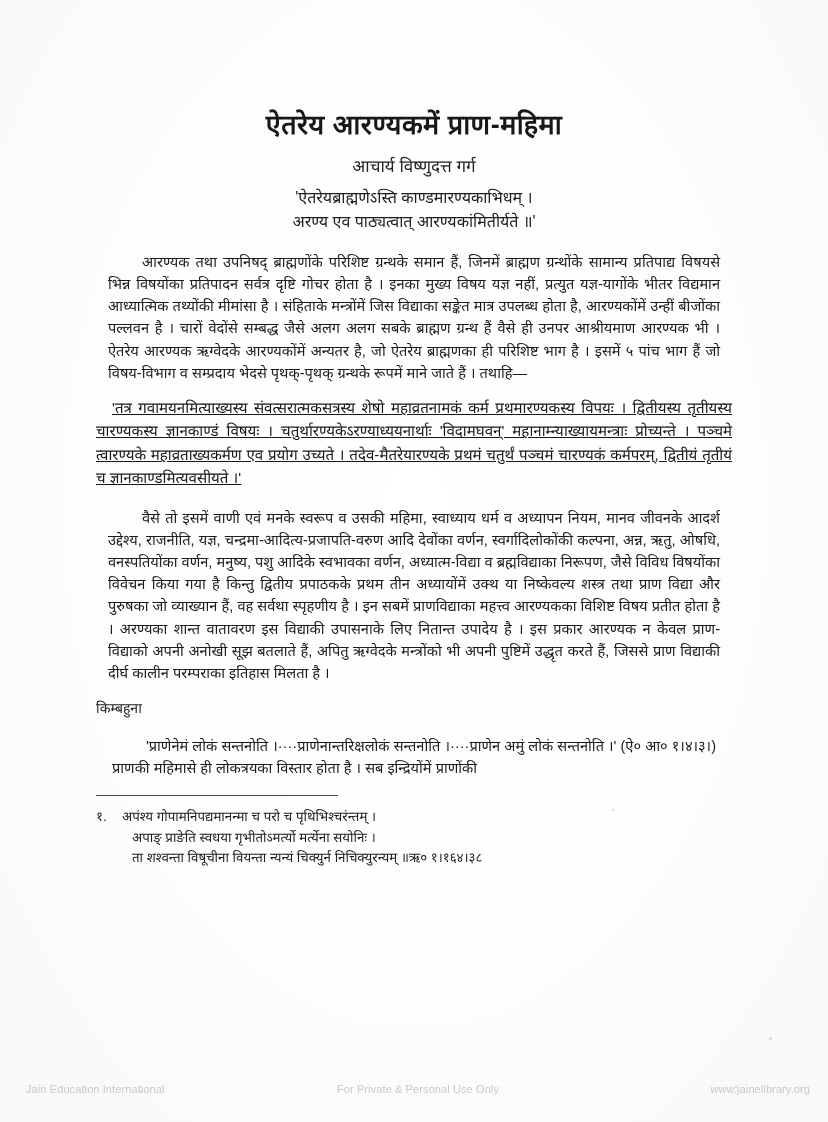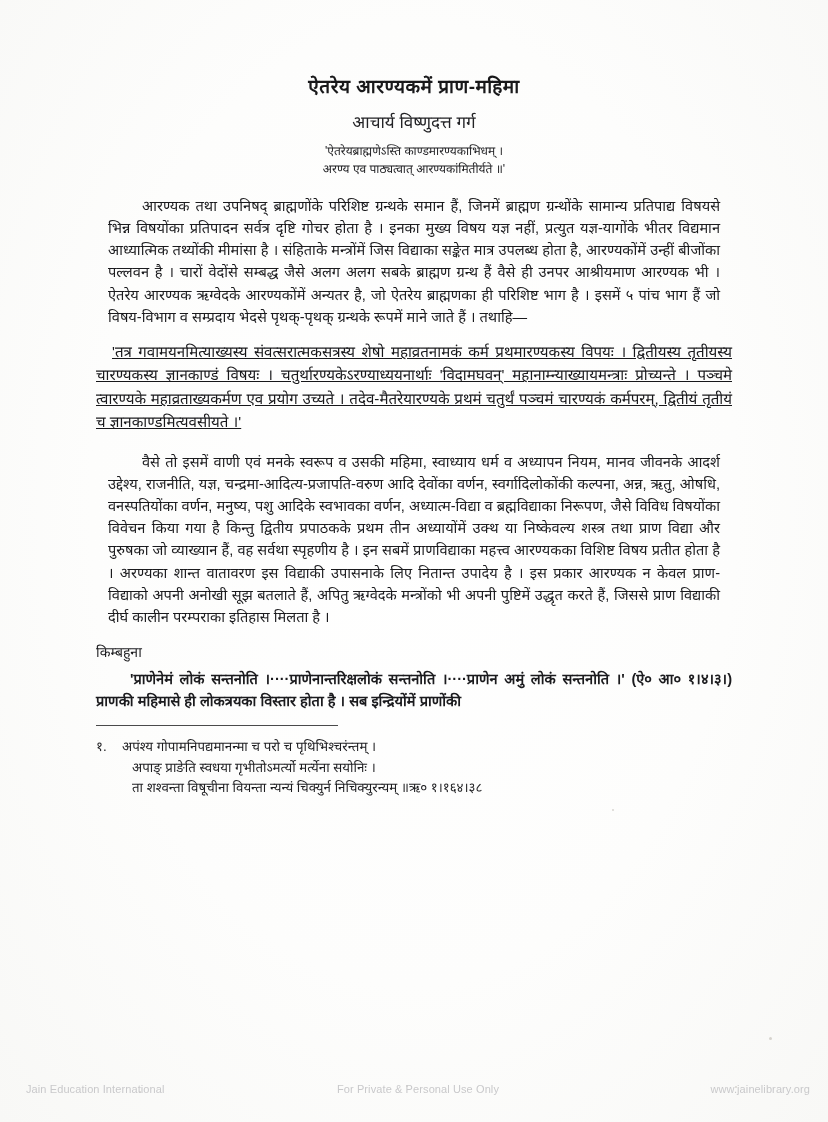--- a/index.html
+++ b/index.html
@@ -38,42 +38,42 @@
     position: absolute;
     left: 96px;
     top: 0;
     width: 636px;
     height: 1122px;
   }
 
   
   .doc-title {
     margin: 0;
-    padding-top: 75px;
+    padding-top: 109px;
     text-align: center;
     font-family: "Liberation Sans", "DejaVu Sans", sans-serif;
-    font-size: 19px;
+    font-size: 27px;
     font-weight: 700;
     letter-spacing: .5px;
     color: #18181a;
     line-height: 1.25;
   }
   .doc-author {
     margin: 11px 0 0 0;
     text-align: center;
     font-family: "Liberation Sans", "DejaVu Sans", sans-serif;
     font-size: 17px;
     font-weight: 400;
     color: #222225;
   }
   .epigraph {
     margin: 9px 0 0 0;
     text-align: center;
     font-family: "Liberation Sans", "DejaVu Sans", sans-serif;
-    font-size: 12px;
+    font-size: 16px;
     line-height: 1.5;
     color: #1d1d20;
   }
   .epigraph .ep-line { display: block; }
 
   
   .body-block {
     margin: 17px 0 0 0;
     font-family: "Liberation Sans", "DejaVu Sans", sans-serif;
     font-size: 14.6px;
@@ -110,21 +110,21 @@
     color: #1b1b1e;
   }
   .quote-block {
     margin: 5px 0 0 0;
     font-family: "Liberation Sans", "DejaVu Sans", sans-serif;
     font-size: 14.6px;
     line-height: 22px;
     color: #1b1b1e;
     text-align: justify;
   }
-  .quote-block p { margin: 0; text-indent: 34px; font-weight: bold; }
+  .quote-block p { margin: 16px; text-indent: 34px; }
 
   
   .footnote-rule {
     margin: 13px 0 0 0;
     width: 242px;
     height: 1px;
     background: #2a2a2c;
     opacity: .85;
   }
   .footnote {

